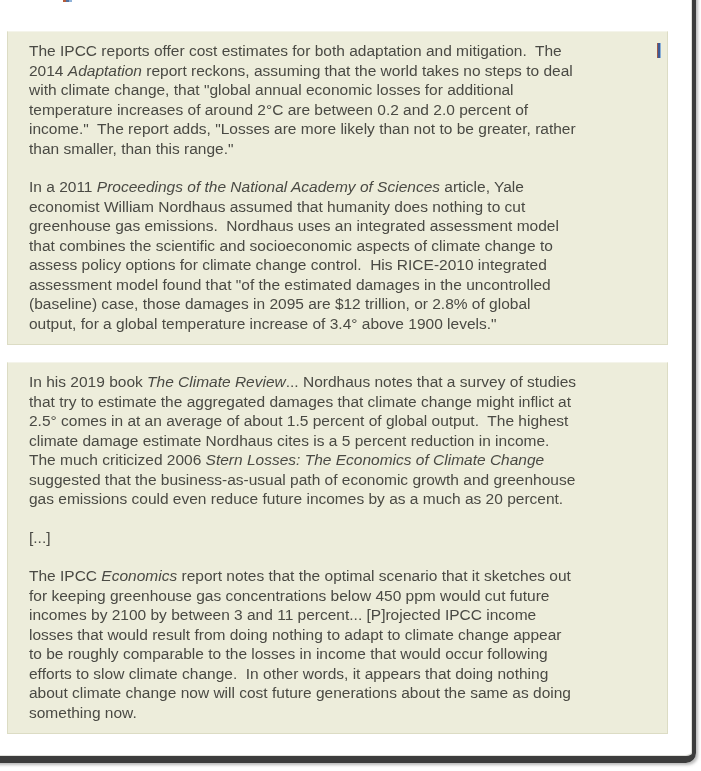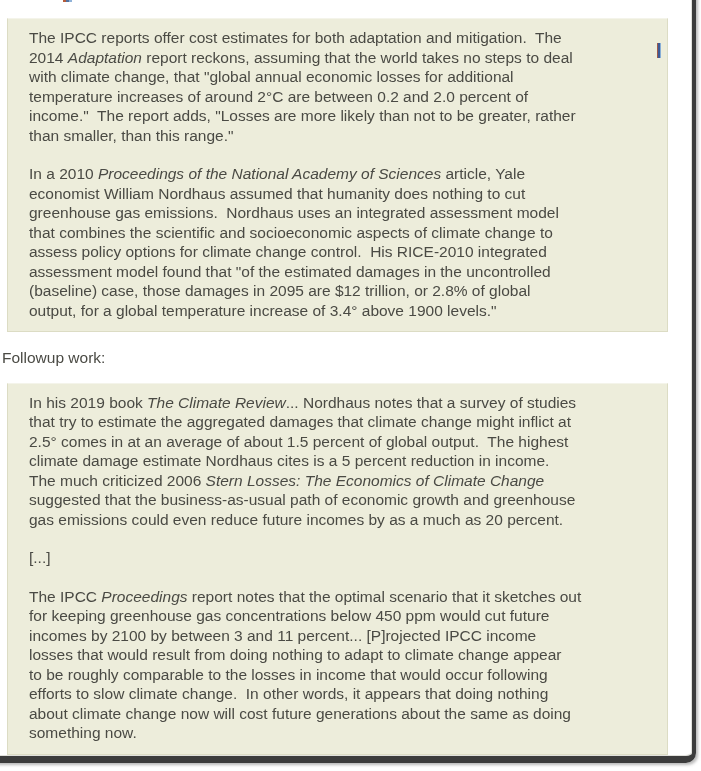--- a/index.html
+++ b/index.html
@@ -8,21 +8,21 @@
   }
   html,body{margin:0;padding:0;}
   body{
     width:701px;height:771px;overflow:hidden;position:relative;
     background:var(--page_bg,#fff);
     font-family:"Liberation Sans", sans-serif;
     font-size:15.5px;line-height:19.5px;color:var(--text,#4A4A44);
   }
   .content{position:relative;padding:14px 0 0 2px;width:699px;}
   blockquote.quote{
-    margin:4px 0 0 5px;width:661px;box-sizing:border-box;
+    margin:17px 0 0 5px;width:661px;box-sizing:border-box;
     background:var(--quote_bg,#EDEDDB);
     border:1px solid var(--quote_border,#DCDCC4);
     border-top-color:var(--quote_border_top,#F4F4EA);
     padding:9px 19px 11px 21px;
   }
   blockquote.quote p{margin:0 0 19px 0;white-space:pre-wrap;}
   blockquote.quote p:last-child{margin-bottom:0;}
   blockquote.quote em{}
   .followup{margin:16px 0 15px 0;white-space:pre;}
   .top-fragment{
@@ -48,42 +48,41 @@
 <div class="content">
   <div class="top-fragment"></div>
 
   <blockquote class="quote">
       <p><span>The IPCC reports offer cost estimates for both adaptation and mitigation.  The
 2014 </span><em>Adaptation</em><span> report reckons, assuming that the world takes no steps to deal
 with climate change, that "global annual economic losses for additional
 temperature increases of around 2°C are between 0.2 and 2.0 percent of
 income."  The report adds, "Losses are more likely than not to be greater, rather
 than smaller, than this range."</span></p>
-      <p><span>In a 2010 </span><em>Proceedings of the National Academy of Sciences</em><span> article, Yale
+      <p><span>In a 2011 </span><em>Proceedings of the National Academy of Sciences</em><span> article, Yale
 economist William Nordhaus assumed that humanity does nothing to cut
 greenhouse gas emissions.  Nordhaus uses an integrated assessment model
 that combines the scientific and socioeconomic aspects of climate change to
 assess policy options for climate change control.  His RICE-2010 integrated
 assessment model found that "of the estimated damages in the uncontrolled
 (baseline) case, those damages in 2095 are $12 trillion, or 2.8% of global
 output, for a global temperature increase of 3.4° above 1900 levels."</span></p>
     </blockquote>
 
-  <div class="followup">Followup work:</div>
 
   <blockquote class="quote">
       <p><span>In his 2019 book </span><em>The Climate Review</em><span>... Nordhaus notes that a survey of studies
 that try to estimate the aggregated damages that climate change might inflict at
 2.5° comes in at an average of about 1.5 percent of global output.  The highest
 climate damage estimate Nordhaus cites is a 5 percent reduction in income.
 The much criticized 2006 </span><em>Stern Losses: The Economics of Climate Change</em><span>
 suggested that the business-as-usual path of economic growth and greenhouse
 gas emissions could even reduce future incomes by as a much as 20 percent.</span></p>
       <p><span>[...]</span></p>
-      <p><span>The IPCC </span><em>Proceedings</em><span> report notes that the optimal scenario that it sketches out
+      <p><span>The IPCC </span><em>Economics</em><span> report notes that the optimal scenario that it sketches out
 for keeping greenhouse gas concentrations below 450 ppm would cut future
 incomes by 2100 by between 3 and 11 percent... [P]rojected IPCC income
 losses that would result from doing nothing to adapt to climate change appear
 to be roughly comparable to the losses in income that would occur following
 efforts to slow climate change.  In other words, it appears that doing nothing
 about climate change now will cost future generations about the same as doing
 something now.</span></p>
     </blockquote>
 </div>
 

